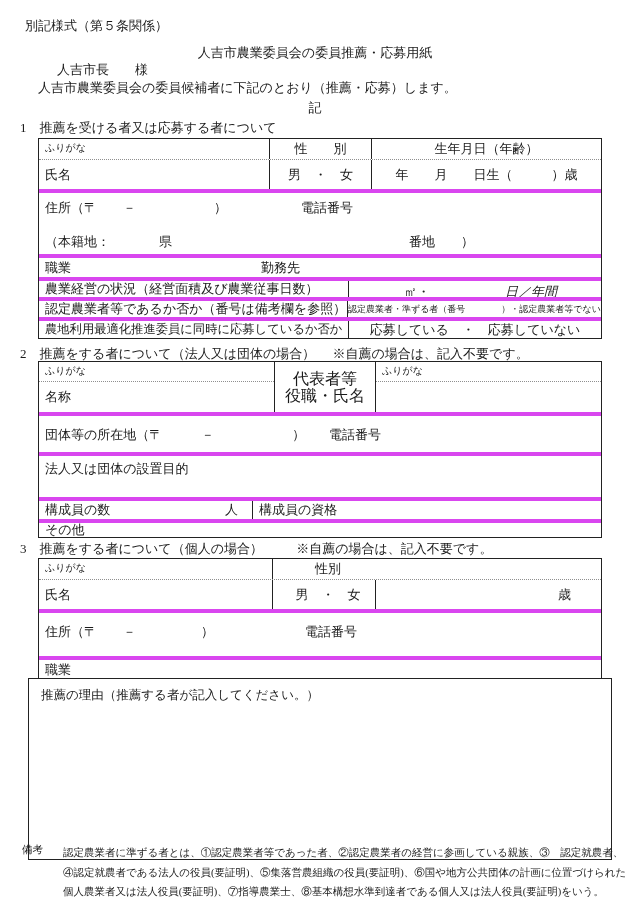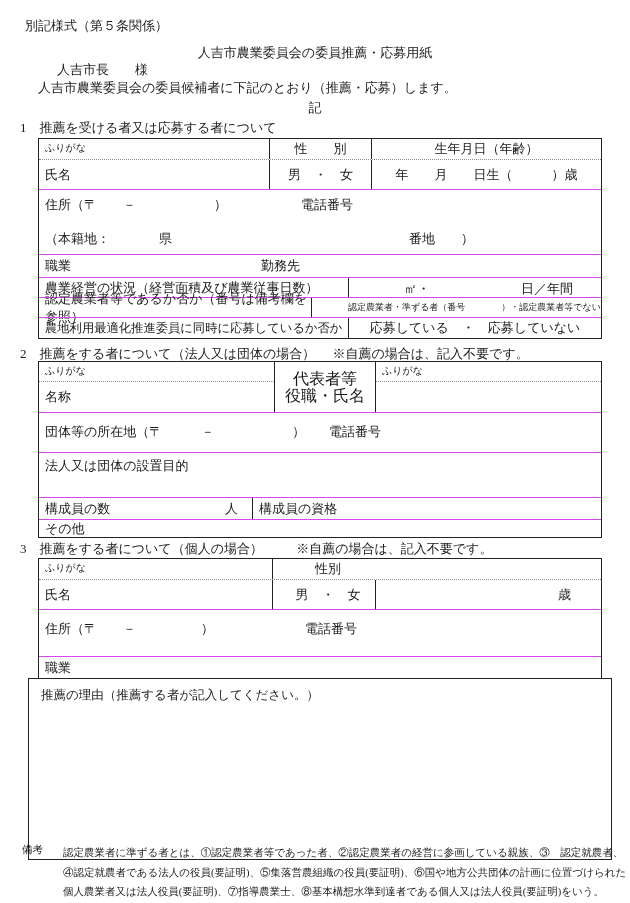--- a/index.html
+++ b/index.html
@@ -11,39 +11,39 @@
   }
   .page { position: relative; width: 630px; height: 903px; background: #fff; overflow: hidden; }
   .abs { position: absolute; }
   .center-line { position: absolute; left: 0; right: 0; text-align: center; }
   .heading { position: absolute; left: 20px; white-space: nowrap; }
   .note-span { display: inline-block; }
   .m14 { margin-left: 14px; }
   .m30 { margin-left: 30px; }
 
   .tbl { position: absolute; border: 1px solid #222; background: #fff; }
-  .row { display: flex; border-top: 1px solid #d946ef; position: relative; }
+  .row { display: flex; border-top: 4px solid #d946ef; position: relative; }
   .row.first { border-top: none; }
   .row.dash { border-top: 1px dotted #8f8f8f; }
   .cell { position: relative; }
   .vl { border-left: 1px solid #222; }
   .grow { flex: 1 1 auto; }
   .w230 { width: 230px; } .w102 { width: 102px; }
   .w309 { width: 309px; }
   .w235 { width: 235px; } .w101 { width: 101px; }
   .w213 { width: 213px; }
   .w233 { width: 233px; } .w103 { width: 103px; padding-left: 8px; }
 
   .furi { font-size: 10px; padding: 2px 6px; }
   .dotb { border-bottom: 1px dotted #8f8f8f; }
   .ctr { display: flex; align-items: center; justify-content: center; }
   .vc { display: flex; align-items: center; }
   .lbl { padding-left: 6px; }
   .sm12 { font-size: 12.3px; }
-  .tiny { font-size: 9px; white-space: nowrap; padding-left: 36px; }
+  .tiny { font-size: 9px; white-space: nowrap; }
   .colc { display: flex; flex-direction: column; align-items: center; justify-content: center; line-height: 17px; font-size: 16px; }
   .rgt { display: flex; align-items: center; justify-content: flex-end; padding-right: 30px; }
 
   .reason-label { position: absolute; left: 12px; top: 8px; font-size: 12.5px; }
   .notes { position: absolute; left: 22px; top: 843px; display: flex; font-size: 10.5px; }
   .notes .nlabel { width: 41px; }
   .notes .nlines div { white-space: nowrap; line-height: 19.5px; }
 </style>
 </head>
 <body>
@@ -81,21 +81,21 @@
     <div class="row" style="height:23px;">
       <div class="cell grow vc">
         <span class="lbl">職業</span>
         <span class="abs" style="left:222px;">勤務先</span>
       </div>
     </div>
     <div class="row" style="height:20px;">
       <div class="cell w309 vc lbl">農業経営の状況（経営面積及び農業従事日数）</div>
       <div class="cell grow vl">
         <span class="abs" style="left:55px; top:2px;">㎡・</span>
-        <span class="abs" style="right:28px; top:2px;">日／年間</span>
+        <span class="abs" style="right:44px; top:2px;font-style:italic;">日／年間</span>
       </div>
     </div>
     <div class="row" style="height:20px;">
       <div class="cell w309 vc lbl">認定農業者等であるか否か（番号は備考欄を参照）</div>
       <div class="cell grow vl ctr tiny">認定農業者・準ずる者（番号　　　　）・認定農業者等でない</div>
     </div>
     <div class="row" style="height:21px;">
       <div class="cell w309 vc lbl sm12">農地利用最適化推進委員に同時に応募しているか否か</div>
       <div class="cell grow vl ctr">応募している　・　応募していない</div>
     </div>

